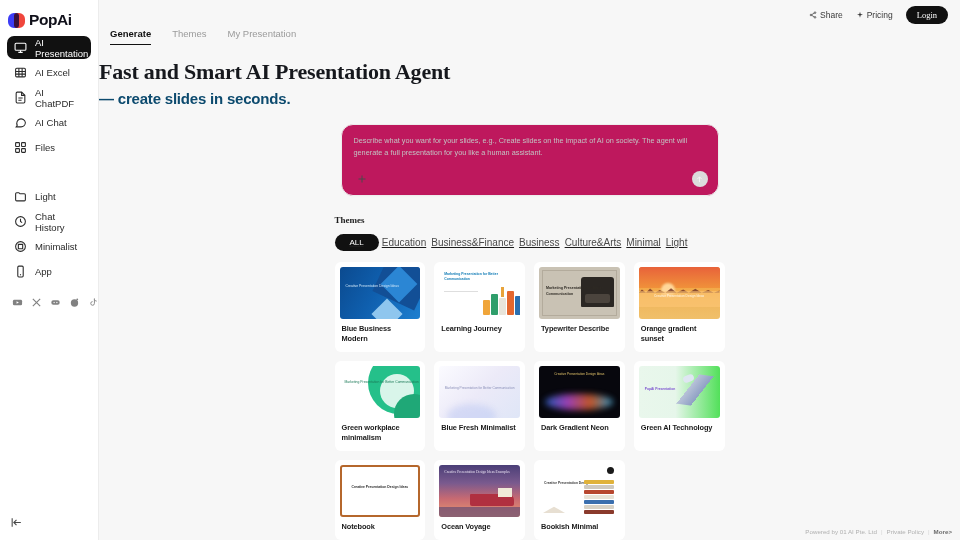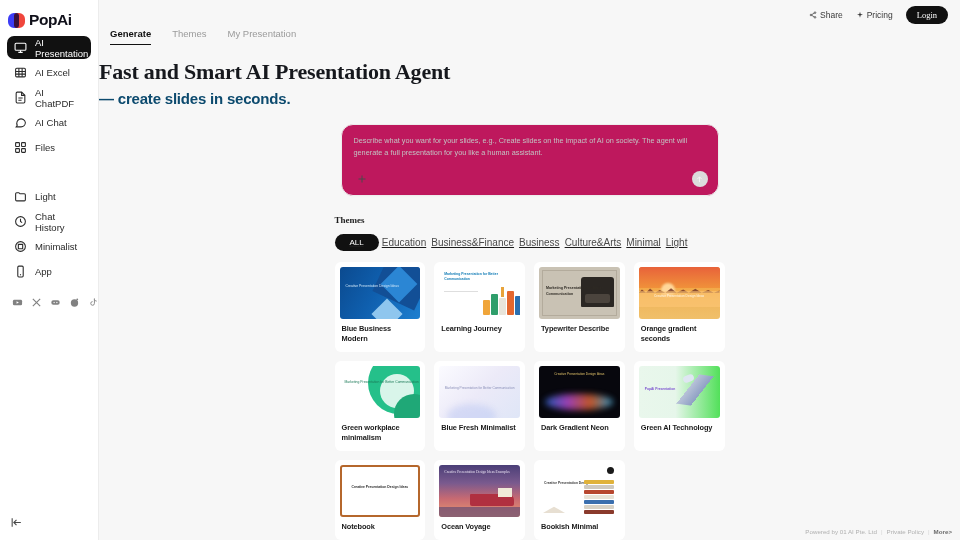--- a/index.html
+++ b/index.html
@@ -460,21 +460,21 @@
         </div>
 
         <div class="card">
           <div class="thumb t-sunset">
             <span class="sky"></span>
               <span class="sun"></span>
               <span class="sil"></span>
               <span class="band"></span>
             <span class="tx">Creative Presentation Design Ideas</span>
           </div>
-          <div class="card-label">Orange gradient seconds</div>
+          <div class="card-label">Orange gradient sunset</div>
         </div>
 
         <div class="card">
           <div class="thumb t-green">
             <span class="blob"></span>
               <span class="blob2"></span>
               <span class="blob3"></span>
             <span class="tx">Marketing Presentation for Better Communication</span>
           </div>
           <div class="card-label">Green workplace minimalism</div>

